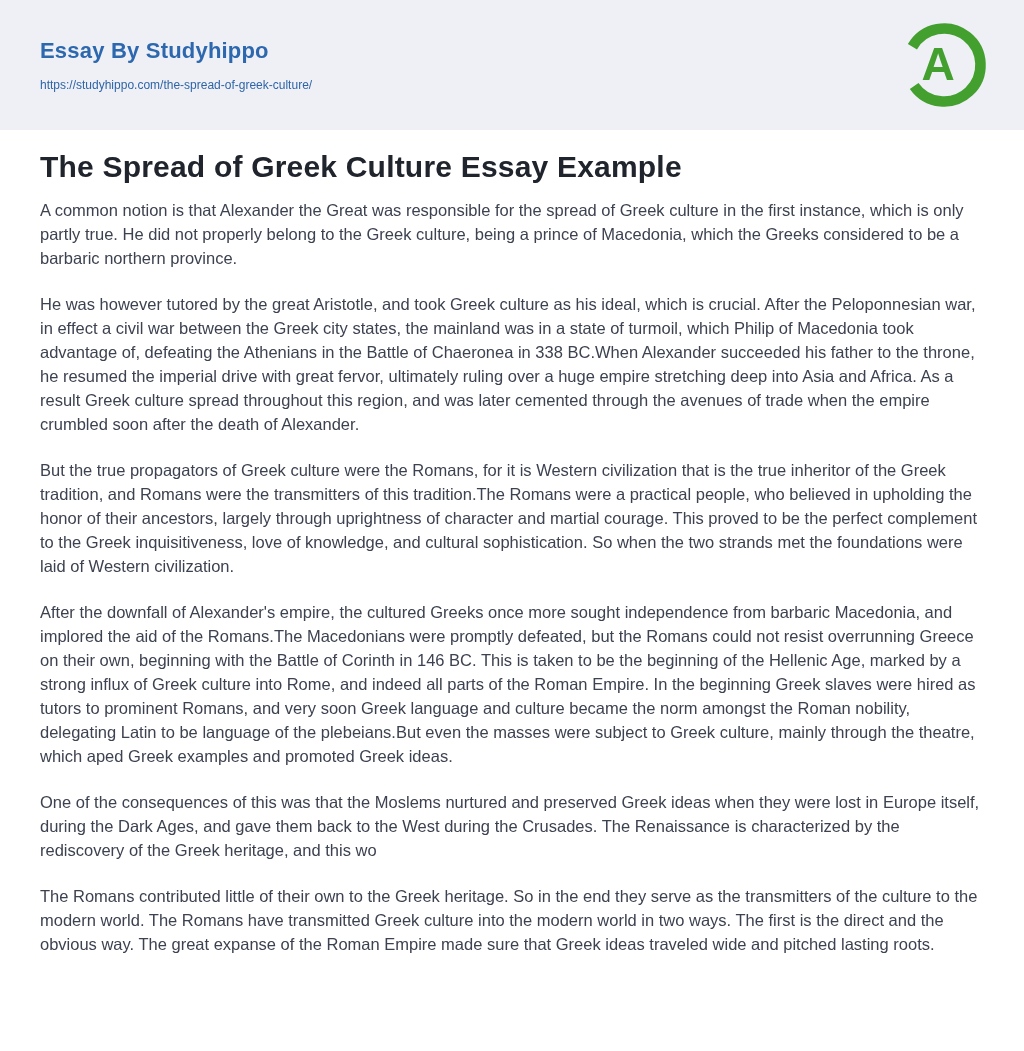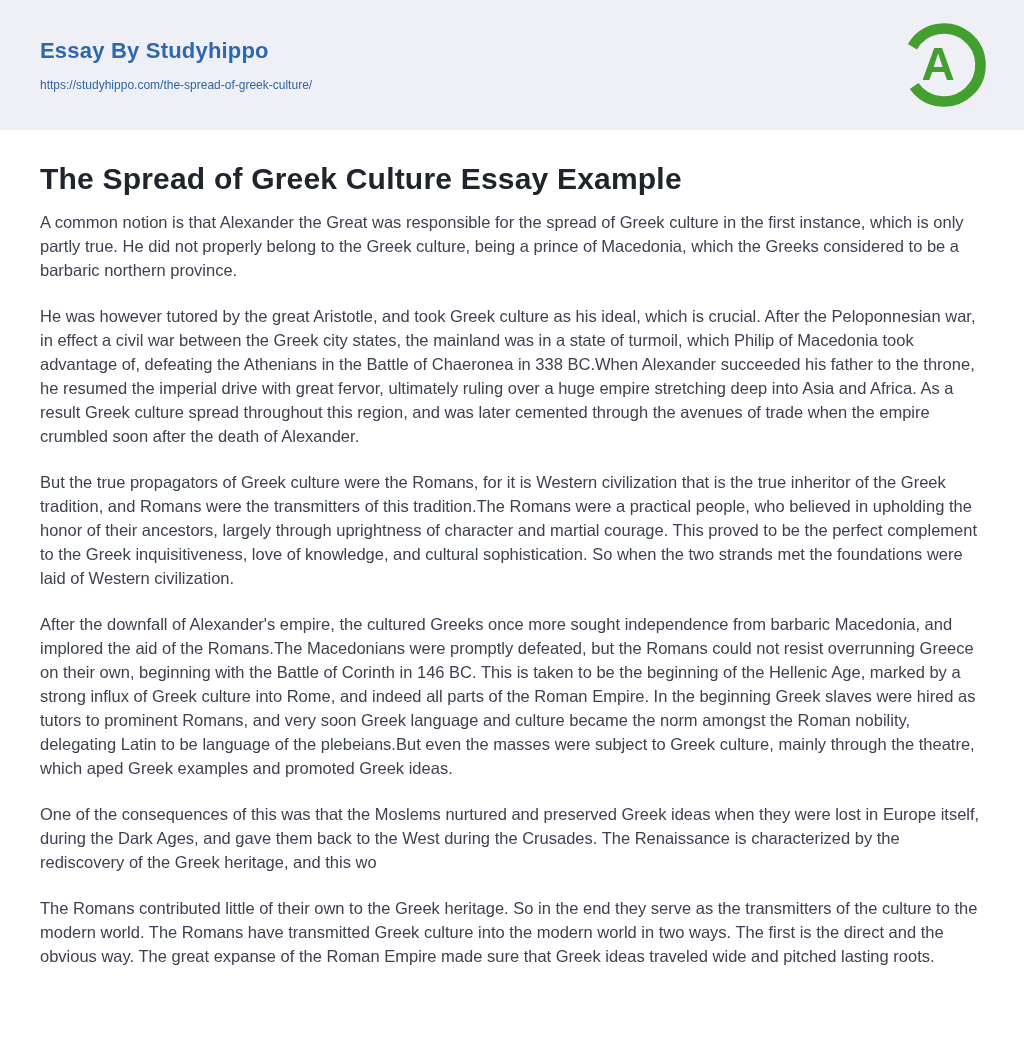--- a/index.html
+++ b/index.html
@@ -35,21 +35,21 @@
   .site-url {
     color: #2f64a7;
     font-size: 12px;
     font-weight: 400;
     text-decoration: none;
     margin: 0;
   }
   .logo { width: 96px; height: 98px; display: block; }
   
   .content {
-    padding: 32px 40px 30px 40px;
+    padding: 20px 40px 30px 40px;
     box-sizing: border-box;
   }
   .article-title {
     color: #20242c;
     font-size: 30px;
     font-weight: 800;
     letter-spacing: 0.2px;
     margin: 0 0 14px 0;
   }
   .article-body p {

